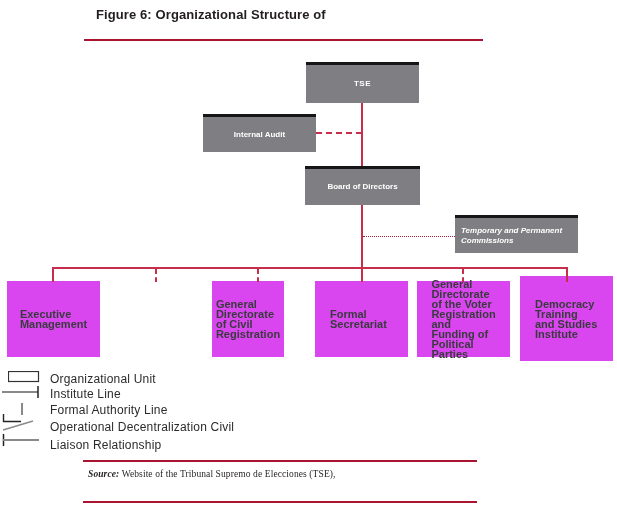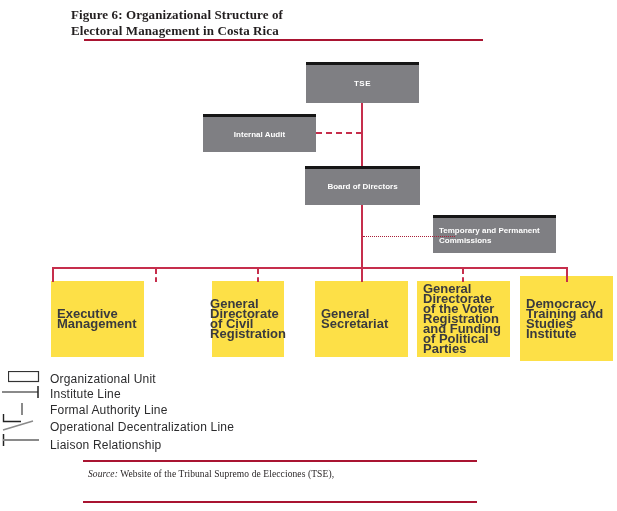--- a/index.html
+++ b/index.html
@@ -3,50 +3,50 @@
 <meta charset="utf-8">
 <style>
   html,body { margin:0; padding:0; background:#ffffff; }
   .page {
     position:relative; width:617px; height:511px; background:#ffffff;
     font-family:"Liberation Sans", sans-serif; overflow:hidden;
   }
 
   
   .fig-title {
-    position:absolute; left:71px; top:7px;
-    font-family:Liberation Serif, serif; font-weight:bold;
+    position:absolute; left:96px; top:7px;
+    font-family:Liberation Sans, sans-serif; font-weight:bold;
     font-size:13px; line-height:16px; color:#221e1f; letter-spacing:0.1px;
   }
 
   
   .rule { position:absolute; background:#a91431; }
   .rule-title      { left:84px; top:39px;  width:399px; height:2px; }
   .rule-src-top    { left:83px; top:460px; width:394px; height:1.5px; }
   .rule-src-bottom { left:83px; top:501px; width:394px; height:1.5px; }
 
   
   .node {
     position:absolute; box-sizing:border-box;
     display:flex; align-items:center; justify-content:center;
     text-align:left; font-weight:bold;
   }
   .node.dark {
     background:#7f7f83; border-top:3px solid #161616;
     color:#ffffff; font-size:8px; line-height:10px; padding:0 6px;
   }
   .node.light {
-    background:#fde047; color:#3a3a3e;
-    font-size:13px; line-height:10px; padding:0 6px;
+    background:#d946ef; color:#3a3a3e;
+    font-size:11px; line-height:10px; padding:0 15px;
   }
   .n-tse          { left:306px; top:62px;  width:113px; height:41px; font-size:14px; letter-spacing:0.5px; }
   .n-audit        { left:203px; top:114px; width:113px; height:38px; }
   .n-board        { left:305px; top:166px; width:115px; height:39px; }
-  .n-commissions  { left:433px; top:215px; width:123px; height:38px; }
-  .n-exec         { left:7px;   top:281px; width:93px;  height:76px;margin-left:44px; }
+  .n-commissions  { left:455px; top:215px; width:123px; height:38px;font-style:italic; }
+  .n-exec         { left:7px;   top:281px; width:93px;  height:76px; }
   .n-tech         { left:110px; top:281px; width:93px;  height:76px; }
   .n-civil        { left:212px; top:281px; width:72px;  height:76px; }
   .n-secretariat  { left:315px; top:281px; width:93px;  height:76px; }
   .n-voter        { left:417px; top:281px; width:93px;  height:76px; }
   .n-democracy    { left:520px; top:276px; width:93px;  height:85px; }
 
   
   .line { position:absolute; }
   .v-solid   { width:2px; background:#c62e4c; }
   .v-tse-board { left:361px; top:103px; height:63px; }
@@ -76,30 +76,29 @@
   .ls-3 { left:20px; top:403px; }
   .ls-4 { left:2px;  top:414px; }
   .ls-5 { left:2px;  top:434px; }
 
   
   .source {
     position:absolute; left:88px; top:466px;
     font-family:"Liberation Serif", serif; font-size:9.5px;
     line-height:16px; color:#2a2627; letter-spacing:0.1px;
   }
-  .src-prefix { font-weight:normal; font-style:italic; }
+  .src-prefix { font-weight:bold; font-style:italic; }
 </style>
 </head>
 <body>
 
 <div class="page">
 
   <div class="fig-title">
     <div>Figure 6: Organizational Structure of</div>
-    <div>Electoral Management in Costa Rica</div>
   </div>
   <div class="rule rule-title"></div>
 
   <div class="node dark n-tse">
     <span>TSE</span>
   </div>
   <div class="node dark n-audit">
     <span>Internal Audit</span>
   </div>
   <div class="node dark n-board">
@@ -108,21 +107,21 @@
   <div class="node dark n-commissions">
     <span>Temporary and Permanent Commissions</span>
   </div>
   <div class="node light n-exec">
     <span>Executive Management</span>
   </div>
   <div class="node light n-civil">
     <span>General Directorate of Civil Registration</span>
   </div>
   <div class="node light n-secretariat">
-    <span>General Secretariat</span>
+    <span>Formal Secretariat</span>
   </div>
   <div class="node light n-voter">
     <span>General Directorate of the Voter Registration and Funding of Political Parties</span>
   </div>
   <div class="node light n-democracy">
     <span>Democracy Training and Studies Institute</span>
   </div>
 
   <div class="line v-solid v-tse-board"></div>
   <div class="line h-advisory"></div>
@@ -150,21 +149,21 @@
 
     <svg class="legend-sym ls-3" width="4" height="12">
       <line x1="2" y1="0" x2="2" y2="12" stroke="#8a8a8a" stroke-width="2"></line>
     </svg>
     <span class="legend-label ll-3">Formal Authority Line</span>
 
     <svg class="legend-sym ls-4" width="34" height="18">
       <path d="M1.5,0 L1.5,7.5 L19,7.5" fill="none" stroke="#222222" stroke-width="1.4"></path>
       <line x1="1" y1="16" x2="31" y2="7" stroke="#8a8a8a" stroke-width="1.4"></line>
     </svg>
-    <span class="legend-label ll-4">Operational Decentralization Line</span>
+    <span class="legend-label ll-4">Operational Decentralization Civil</span>
 
     <svg class="legend-sym ls-5" width="38" height="13">
       <line x1="1.5" y1="0" x2="1.5" y2="12" stroke="#222222" stroke-width="1.5"></line>
       <line x1="1" y1="6" x2="37" y2="6" stroke="#8a8a8a" stroke-width="2"></line>
     </svg>
     <span class="legend-label ll-5">Liaison Relationship</span>
   </div>
 
   <div class="rule rule-src-top"></div>
   <div class="source">

